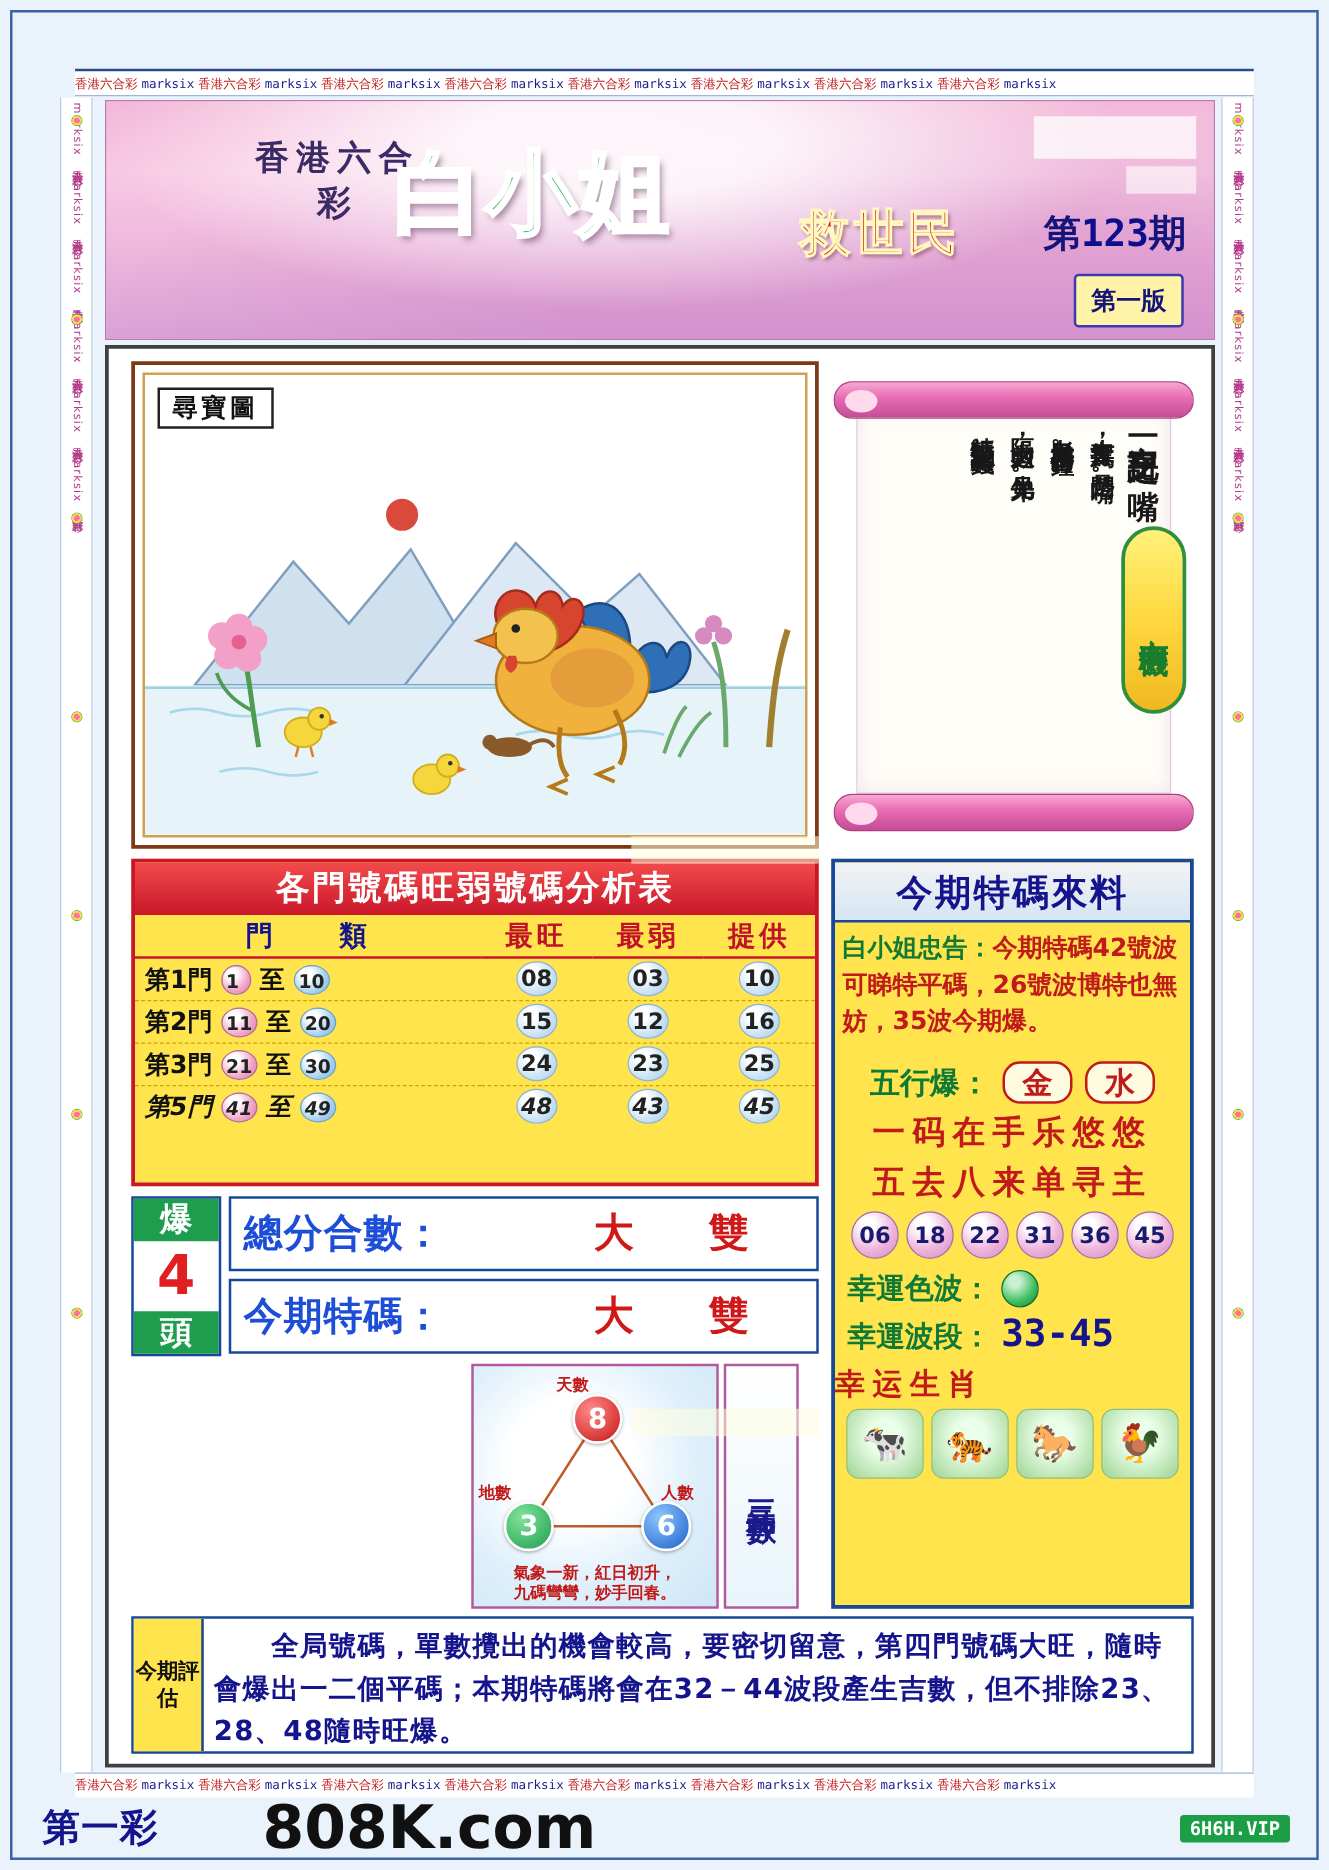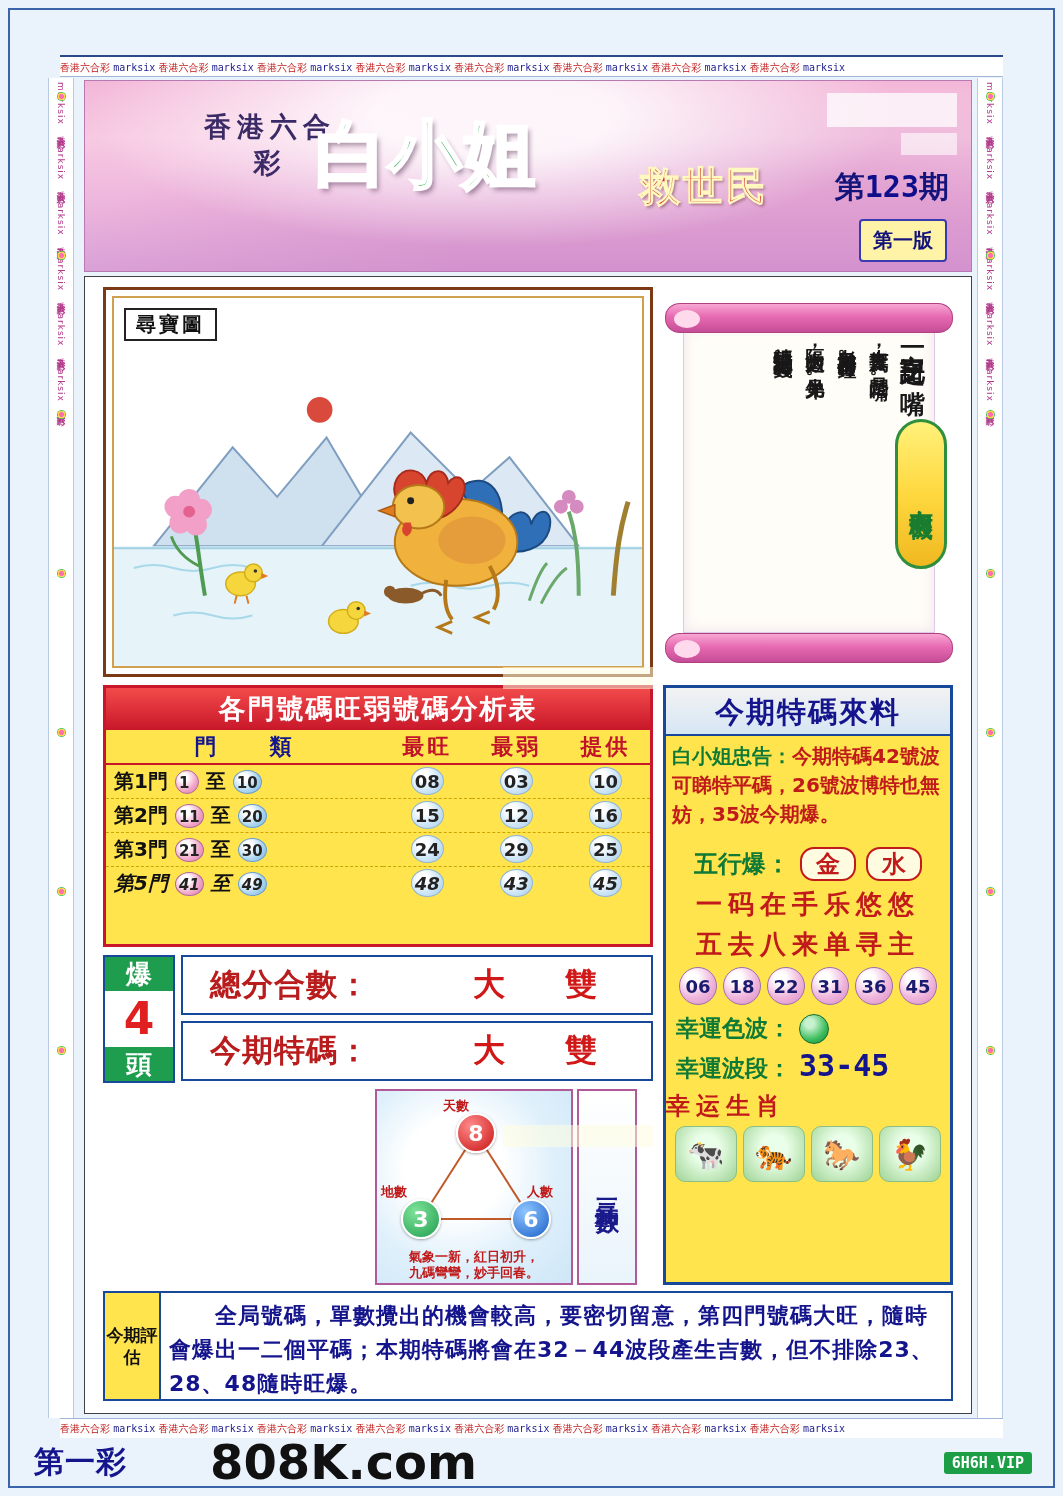--- a/index.html
+++ b/index.html
@@ -124,21 +124,21 @@
     padding:6px 12px; border-radius:4px;
     z-index:4;
   }
   .hdr-white-1{position:absolute;right:14px;top:12px;width:130px;height:34px;background:#fff;opacity:.75;z-index:2;}
   .hdr-white-2{position:absolute;right:14px;top:52px;width:56px;height:22px;background:#fff;opacity:.6;z-index:2;}
 
   
   .content {
     position:absolute; left:84px; top:276px; width:888px; height:1138px;
     background:#ffffff;
-    border:1px solid #404040;
+    border:3px solid #404040;
   }
 
   
   .tupanel {
     position:absolute; left:18px; top:10px; width:550px; height:390px;
     background:#ffffff;
     border:3px solid #7c3a14;
     padding:3px;
   }
   .tupanel-inner{
@@ -249,22 +249,22 @@
   .bao-left .n{ font-size:44px; font-weight:bold; color:#e02020; line-height:48px;}
   .bao-left .b{ font-size:26px; font-weight:bold; color:#ffffff; background:#1f9d4f; width:100%; text-align:center; line-height:34px;}
   .bao-row{
     position:absolute; left:78px; width:472px; height:60px;
     border:2px solid #17489a; background:#ffffff;
     display:flex; align-items:center;
   }
   .bao-row.r1{ top:0; }
   .bao-row.r2{ top:66px; }
   .bao-row .lab{
-    flex:0 0 250px; font-size:31px; font-weight:bold; color:#b91c1c;
-    padding-left:27px; letter-spacing:1px;
+    flex:0 0 250px; font-size:31px; font-weight:bold; color:#1d4ed8;
+    padding-left:10px; letter-spacing:1px;
   }
   .bao-row .val{
     flex:1; font-size:32px; font-weight:bold; color:#d01818;
     text-align:center; letter-spacing:14px;
   }
 
   
   .poem{
     position:absolute; left:18px; top:812px; width:266px; height:196px;
     border:2px solid #17489a; background:#ffffff;
@@ -615,21 +615,21 @@
             <td><span class="ball num">16</span></td>
           </tr>
           <tr>
             <td class="men">
               <span>第3門</span>
               <span class="ball">21</span>
               <span>至</span>
               <span class="ball blue">30</span>
             </td>
             <td><span class="ball num">24</span></td>
-            <td><span class="ball num">29</span></td>
+            <td><span class="ball num">23</span></td>
             <td><span class="ball num">25</span></td>
           </tr>
           <tr>
             <td class="men">
               <span>第5門</span>
               <span class="ball">41</span>
               <span>至</span>
               <span class="ball blue">49</span>
             </td>
             <td><span class="ball num">48</span></td>

